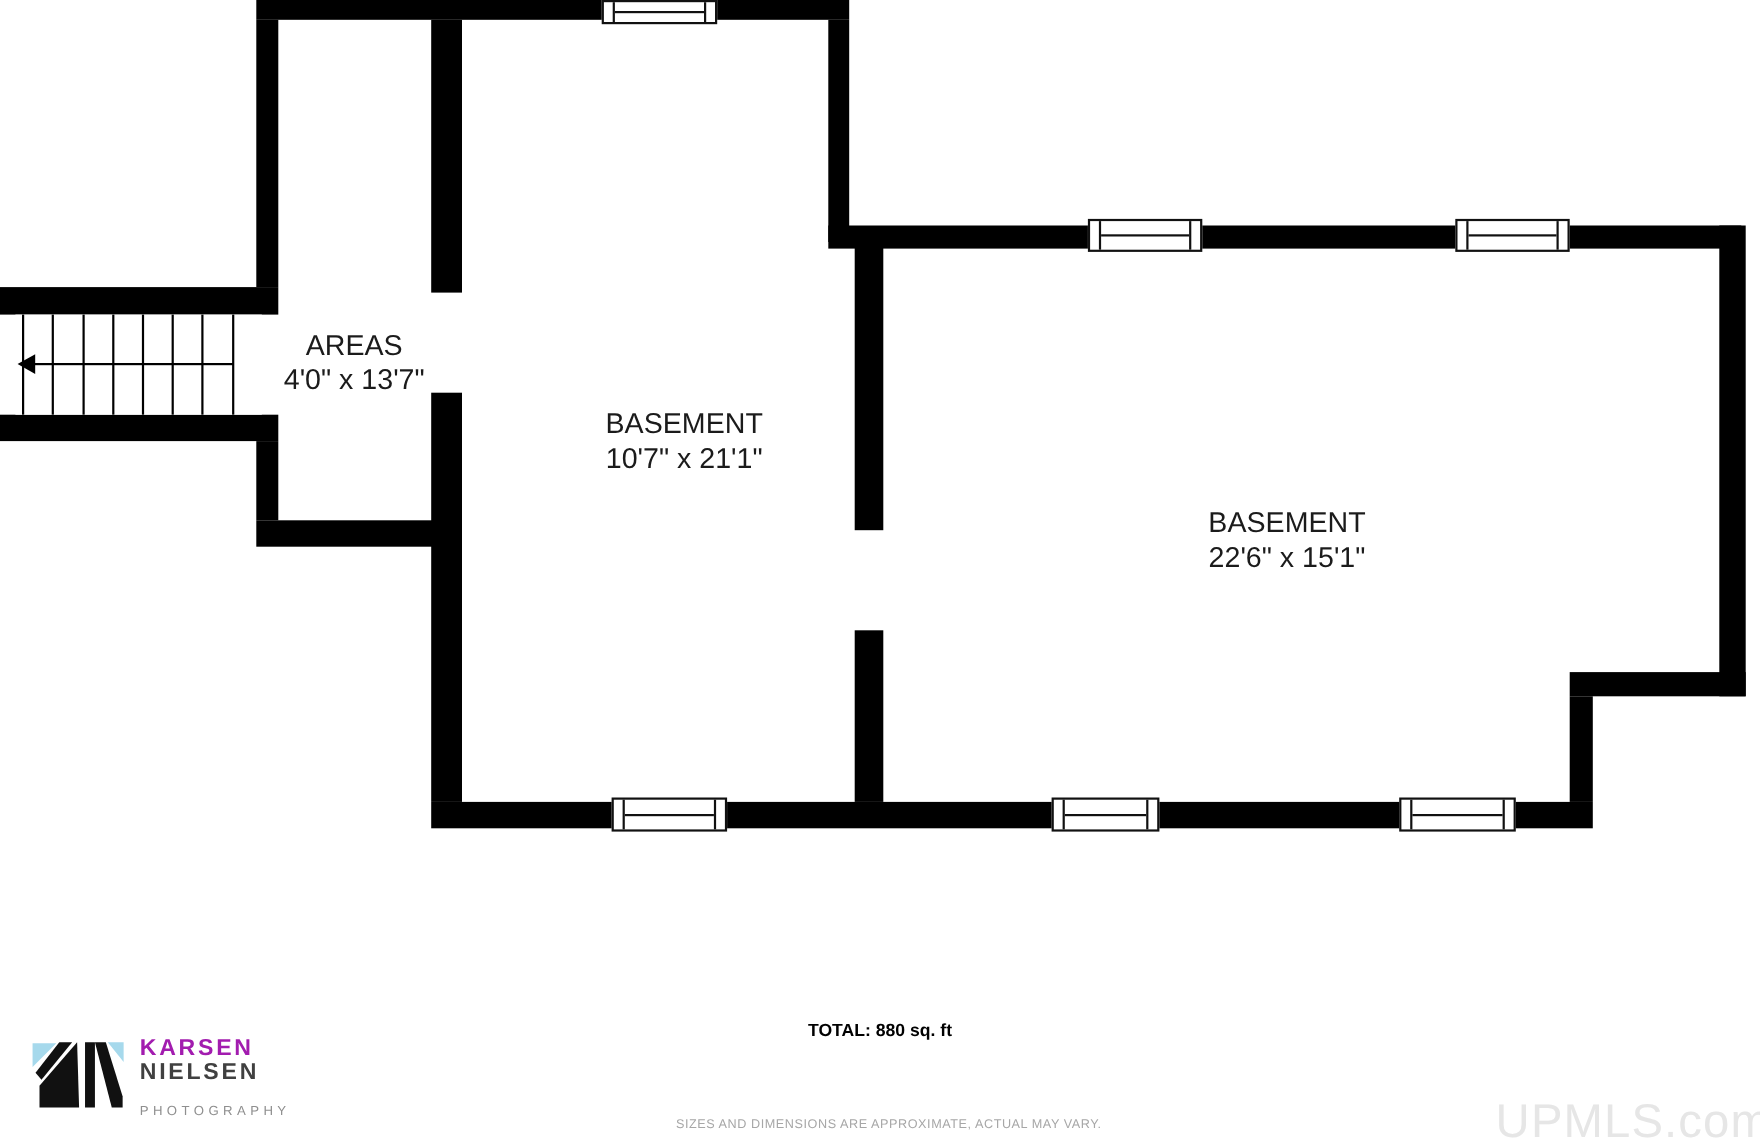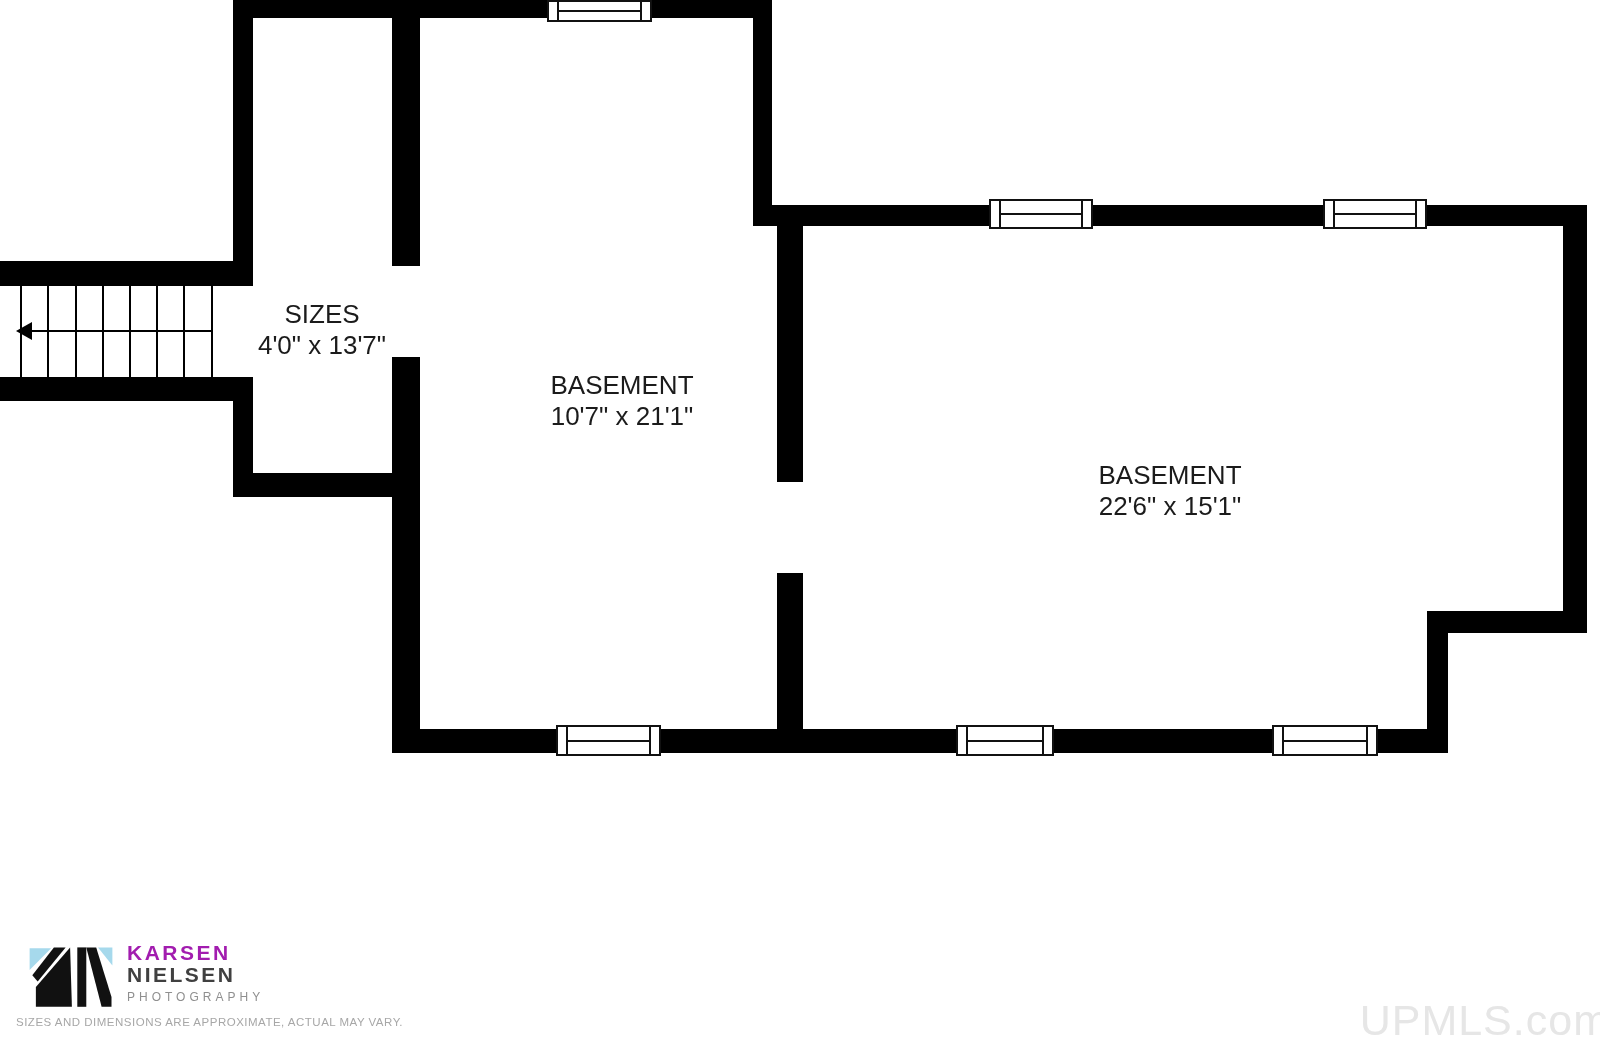--- a/index.html
+++ b/index.html
@@ -40,30 +40,30 @@
   .room-label--right { left:1170px; top:491px; }
   
   .summary {
     position:absolute; left:0; right:0; top:929px;
     text-align:center; color:#161616;
     font-size:15.5px; line-height:18px;
   }
   .summary .total { font-size:16px; font-weight:bold; color:#000000; }
   .disclaimer {
     position:absolute; left:16px; right:0; top:1016px;
-    font-size:11.5px; letter-spacing:0.5px;
+    text-align:center; font-size:11.5px; letter-spacing:0.5px;
     color:#a7a7a7;
   }
   
   .logo { position:absolute; left:26px; top:942px; width:330px; height:70px; }
   .logo-icon { position:absolute; left:0; top:2px; }
   .logo-text { position:absolute; left:101px; top:0; }
   .logo-karsen  { font-size:21px; font-weight:bold; letter-spacing:2.5px; color:#a21caf; line-height:22px; }
   .logo-nielsen { font-size:21px; font-weight:bold; letter-spacing:2.5px; color:#404040; line-height:22px; }
-  .logo-photo   { font-size:12px; letter-spacing:4px; color:#8f8f8f; margin-top:4px; line-height:14px; }
+  .logo-photo   { font-size:12px; letter-spacing:4px; color:#8f8f8f; margin-top:17px; line-height:14px; }
   
   .watermark {
     position:absolute; right:-10px; bottom:-4px;
     font-size:43px; line-height:1; letter-spacing:1px;
     color:#e6e6e6; white-space:nowrap;
   }
 </style>
 </head>
 <body>
 
@@ -124,21 +124,21 @@
         <div class="tread" style="left: 115px;"></div>
         <div class="tread" style="left: 142px;"></div>
         <div class="tread" style="left: 169px;"></div>
         <div class="tread" style="left: 197px;"></div>
         <div class="arrow-line" style="left: 14px; width: 184px; top: 44px;"></div>
         <div class="arrow-head" style="left: 2px; top: 36px;"></div>
       </div>
     </div>
 
   <div class="room-label room-label--hall">
-    <div>SIZES</div>
+    <div>AREAS</div>
     <div>4'0" x 13'7"</div>
   </div>
   <div class="room-label room-label--mid">
     <div>BASEMENT</div>
     <div>10'7" x 21'1"</div>
   </div>
   <div class="room-label room-label--right">
     <div>BASEMENT</div>
     <div>22'6" x 15'1"</div>
   </div>
@@ -155,19 +155,20 @@
       </svg>
     </div>
     <div class="logo-text">
       <div class="logo-karsen">KARSEN</div>
       <div class="logo-nielsen">NIELSEN</div>
       <div class="logo-photo">PHOTOGRAPHY</div>
     </div>
   </div>
 
   <div class="summary">
+    <div class="total">TOTAL: 880 sq. ft</div>
   </div>
 
   <div class="disclaimer">SIZES AND DIMENSIONS ARE APPROXIMATE, ACTUAL MAY VARY.</div>
 
   <div class="watermark">UPMLS.com</div>
 
 </div>
 
 </body></html>

